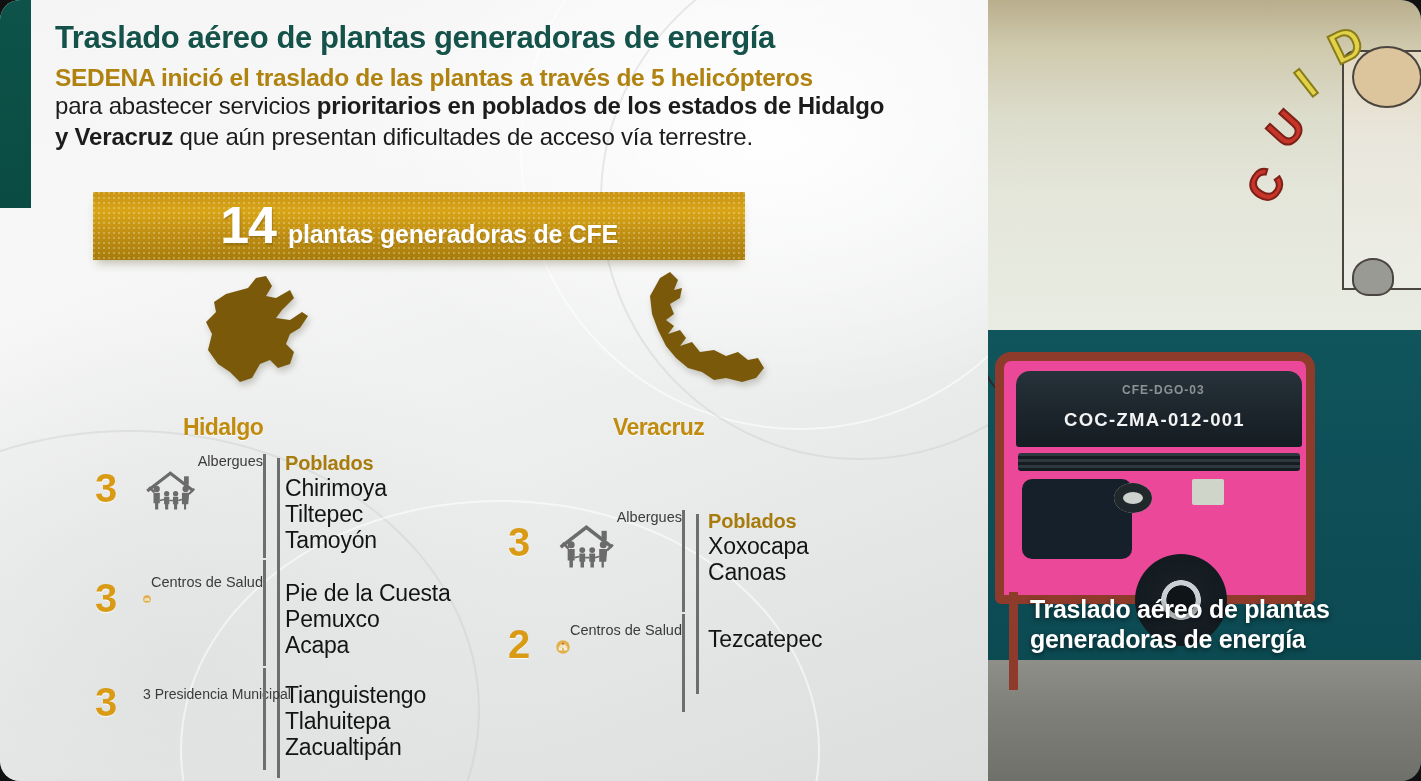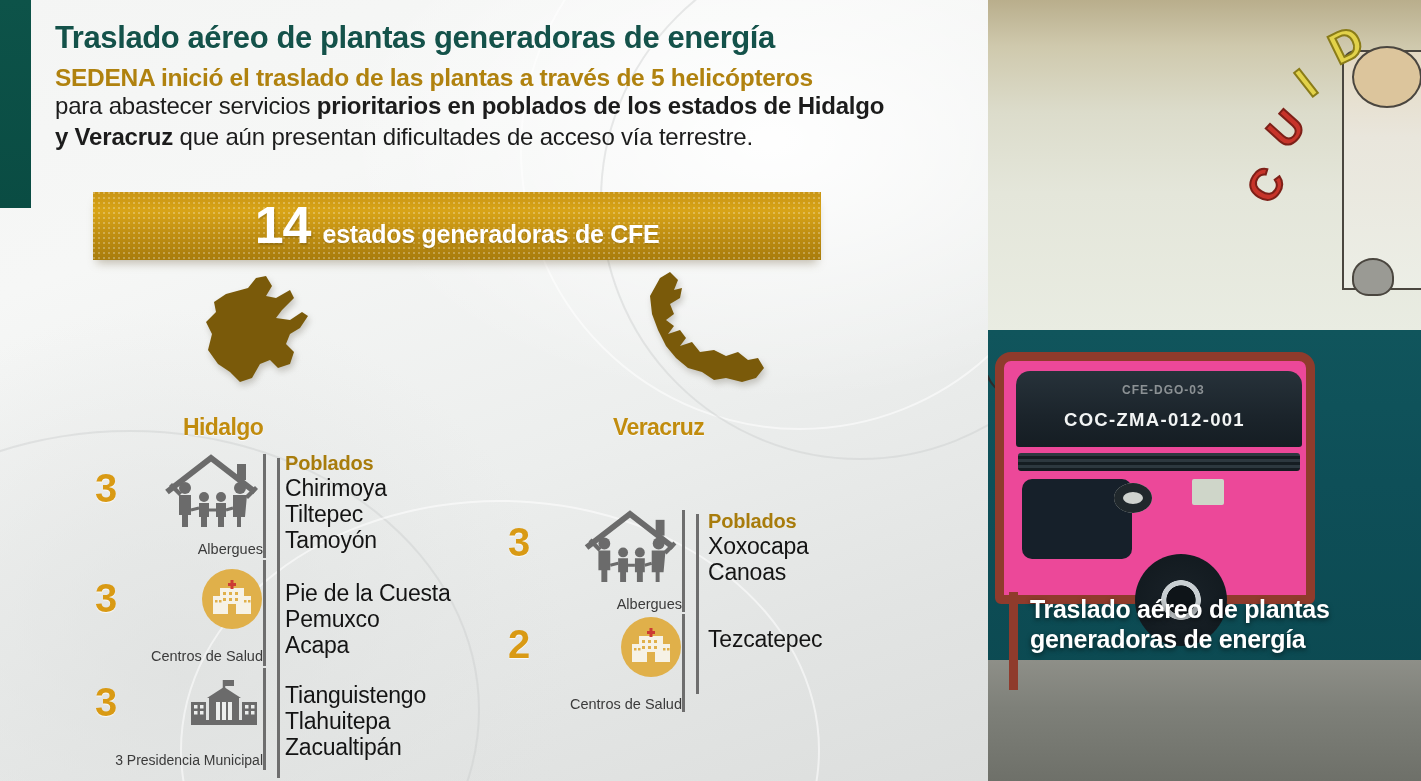--- a/index.html
+++ b/index.html
@@ -1,21 +1,21 @@
 <!DOCTYPE html>
 <html><head>
 <meta charset="utf-8">
 <style>
   * { margin:0; padding:0; box-sizing:border-box; }
   html,body { width:1421px; height:781px; overflow:hidden; }
   body {
     font-family:"Liberation Sans", sans-serif;
     background:#111;
   }
-  #screen { position:relative; width:1421px; height:781px; overflow:hidden; }
+  #screen { position:relative; width:1421px; height:781px; overflow:hidden;border-radius:20px; }
 
   
   #infographic {
     position:absolute; left:0; top:0; width:988px; height:781px;
     background:
       radial-gradient(ellipse 700px 420px at 78% 18%, rgba(255,255,255,0.95) 0%, rgba(255,255,255,0) 62%),
       radial-gradient(ellipse 560px 520px at 18% 86%, rgba(222,224,223,0.75) 0%, rgba(222,224,223,0) 70%),
       linear-gradient(160deg,#f4f5f4 0%,#f6f7f6 26%,#eceeed 58%,#e2e4e3 82%,#dcdedd 100%);
     overflow:hidden;
   }
@@ -38,21 +38,21 @@
   }
   #sub-line-1 {
     margin-top:9px; font-size:24.5px; font-weight:bold; color:#b0820f;
     letter-spacing:-0.3px; line-height:1.12;
   }
   .sub-line { font-size:24px; color:#1c1c1c; line-height:1.27; letter-spacing:-0.2px; }
   .sub-line b { font-weight:bold; }
 
   
   #gold-banner {
-    position:absolute; left:93px; top:192px; width:728px; height:68px;
+    position:absolute; left:93px; top:192px; width:652px; height:68px;
     background-image:
       radial-gradient(circle at 1px 1px, rgba(255,255,255,0.26) 0.9px, transparent 1.1px),
       linear-gradient(180deg,#c99514 0%,#d8a417 28%,#c08f12 62%,#a87c0c 100%);
     background-size:5px 5px, 100% 100%;
     box-shadow:0 7px 9px -4px rgba(110,95,60,0.40);
     display:flex; align-items:center; justify-content:center;
   }
   #banner-inner { display:flex; align-items:baseline; gap:12px; transform:translateY(-1px); }
   #banner-number {
     font-size:52px; font-weight:bold; color:#ffffff; letter-spacing:-1px;
@@ -80,21 +80,21 @@
   .state-block { position:absolute; }
   #block-hidalgo { left:95px; top:452px; width:420px; }
   #block-veracruz { left:508px; top:508px; width:420px; }
 
   .group { position:relative; display:flex; }
   .count-col { width:48px; flex:0 0 48px; text-align:left; }
   .count-num {
     font-size:40px; font-weight:bold; color:#d99a14; line-height:1;
     text-shadow:0 1px 1px rgba(255,255,255,0.85);
   }
-  .icon-col { width:120px; flex:0 0 120px; display:flex; flex-direction:column; align-items:flex-end;gap:12px; }
+  .icon-col { width:120px; flex:0 0 120px; display:flex; flex-direction:row; align-items:flex-start; }
   .icon-label { font-size:14.5px; color:#3b3b3b; margin-top:1px; white-space:nowrap; }
   .icon-label.small { font-size:14px; }
 
   .towns-col { position:relative; padding-left:14px; flex:1; }
   .towns-col::before {
     content:""; position:absolute; left:0; top:2px; bottom:0; width:3px;
     background:#6e6e6e;
   }
   .poblados-head {
     font-size:20px; font-weight:bold; color:#a87c0c; letter-spacing:-0.2px;
@@ -219,21 +219,21 @@
     <div id="header-block">
       <div id="main-title">Traslado aéreo de plantas generadoras de energía</div>
       <div id="sub-line-1">SEDENA inició el traslado de las plantas a través de 5 helicópteros</div>
       <div class="sub-line"><span>para abastecer servicios </span><b>prioritarios en poblados de los estados de Hidalgo</b></div>
       <div class="sub-line"><b>y Veracruz</b><span> que aún presentan dificultades de acceso vía terrestre.</span></div>
     </div>
 
     <div id="gold-banner">
       <div id="banner-inner">
         <span id="banner-number">14</span>
-        <span id="banner-text">estados generadoras de CFE</span>
+        <span id="banner-text">plantas generadoras de CFE</span>
       </div>
     </div>
 
     <svg id="map-hidalgo" class="map-svg" width="140" height="120" viewBox="0 0 140 120">
       <path fill="#7a5a0a" d="M22,62 L16,50 L26,40 L24,30 L36,22 L58,16 L66,6 L76,4 L82,14 L76,24 L86,26 L100,18 L104,26 L92,38 L86,46 L100,48 L112,40 L118,44 L110,56 L100,62 L96,72 L104,80 L100,92 L88,96 L80,88 L70,92 L62,106 L50,110 L40,100 L28,92 L18,78 Z"></path>
     </svg>
 
     <svg id="map-veracruz" class="map-svg" width="150" height="128" viewBox="0 0 150 128">
       <path fill="#7a5a0a" d="M30,10 L40,4 L48,12 L44,22 L52,20 L50,30 L40,36 L44,46 L36,52 L44,58 L38,66 L50,62 L56,70 L50,78 L62,74 L70,84 L84,82 L96,88 L108,84 L118,92 L128,90 L134,100 L126,110 L112,114 L96,110 L84,112 L72,104 L58,100 L46,90 L36,78 L28,62 L22,46 L20,28 Z"></path>
     </svg>

